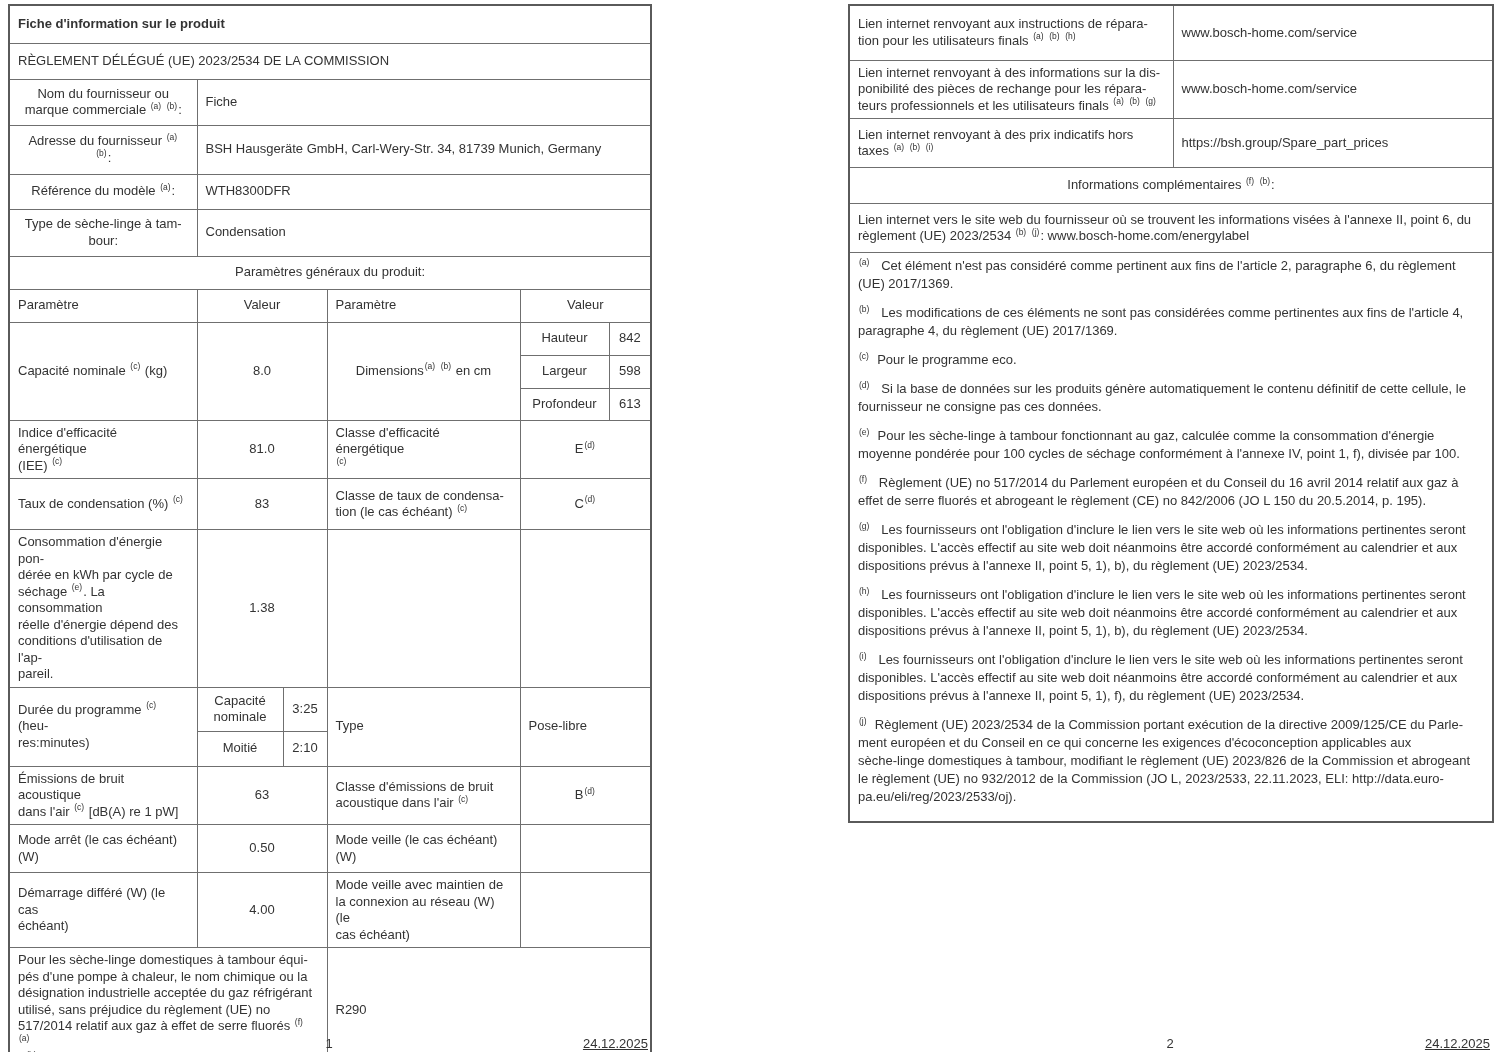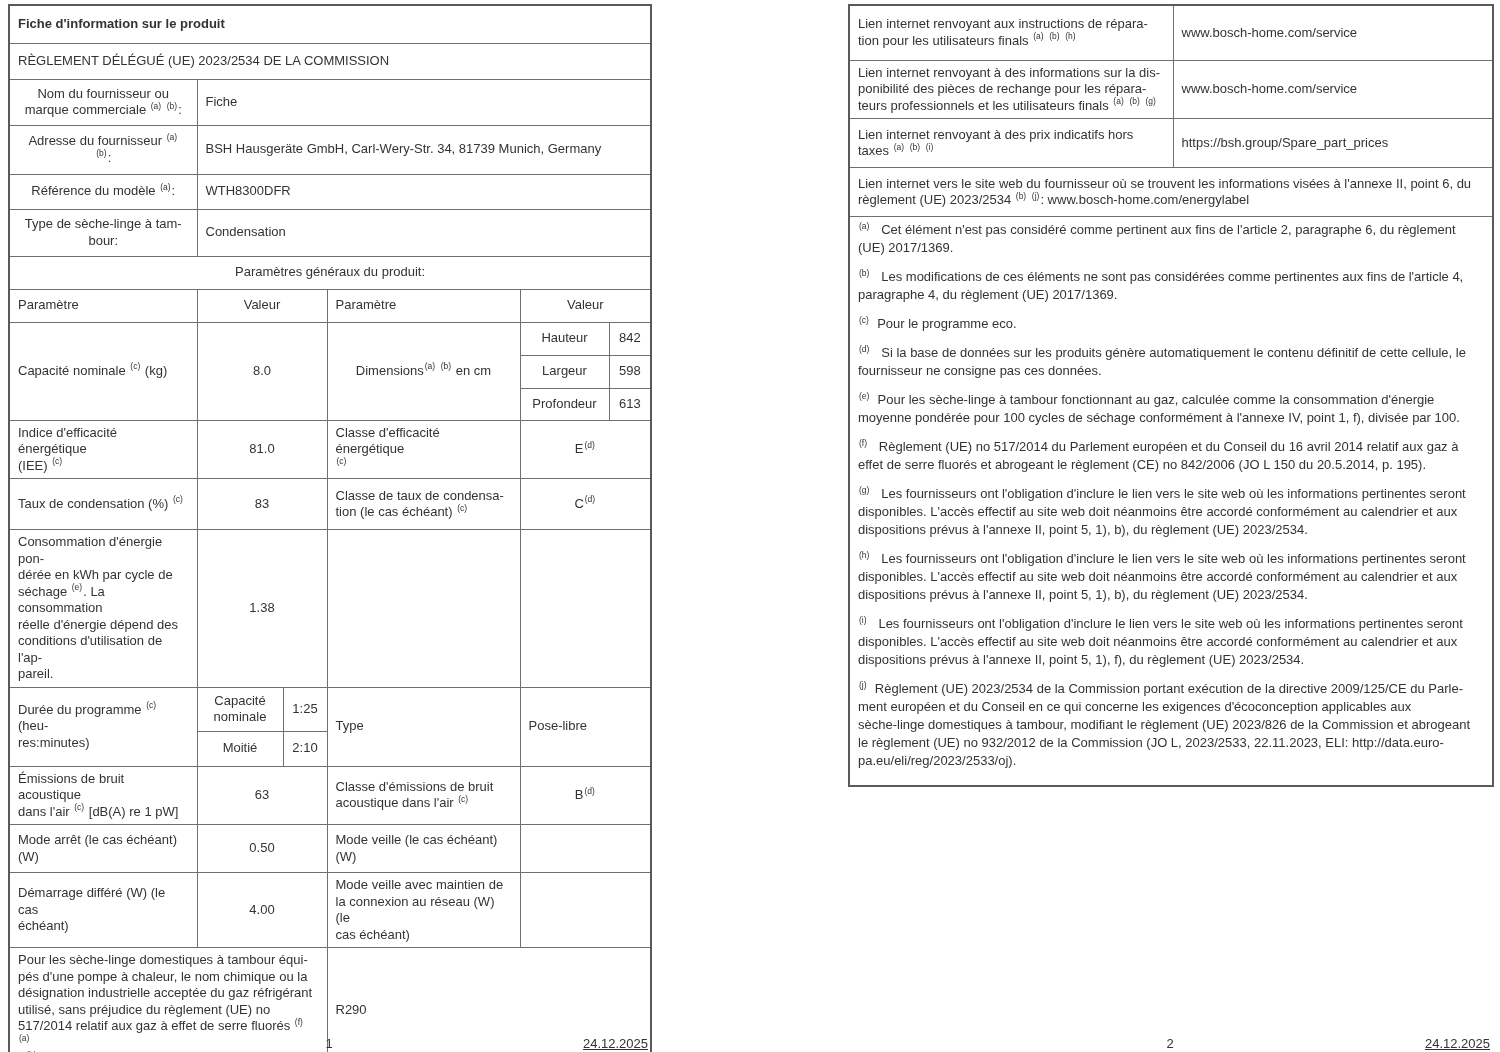--- a/index.html
+++ b/index.html
@@ -139,21 +139,21 @@
   </tr>
   <tr style="height:106px">
     <td>Consommation d'énergie pon-<br>dérée en kWh par cycle de<br>séchage <sup>(e)</sup>. La consommation<br>réelle d'énergie dépend des<br>conditions d'utilisation de l'ap-<br>pareil.</td>
     <td colspan="2" class="center">1.38</td>
     <td></td>
     <td colspan="2"></td>
   </tr>
   <tr style="height:44px">
     <td rowspan="2">Durée du programme <sup>(c)</sup> (heu-<br>res:minutes)</td>
     <td class="center">Capacité<br>nominale</td>
-    <td class="center">1:25</td>
+    <td class="center">3:25</td>
     <td rowspan="2">Type</td>
     <td rowspan="2" colspan="2">Pose-libre</td>
   </tr>
   <tr style="height:35px">
     <td class="center">Moitié</td>
     <td class="center">2:10</td>
   </tr>
   <tr style="height:48px">
     <td>Émissions de bruit acoustique<br>dans l'air <sup>(c)</sup> [dB(A) re 1 pW]</td>
     <td colspan="2" class="center">63</td>
@@ -189,20 +189,23 @@
     <td>Lien internet renvoyant aux instructions de répara-<br>tion pour les utilisateurs finals <sup>(a)</sup> <sup>(b)</sup> <sup>(h)</sup></td>
     <td>www.bosch-home.com/service</td>
   </tr>
   <tr style="height:58px">
     <td>Lien internet renvoyant à des informations sur la dis-<br>ponibilité des pièces de rechange pour les répara-<br>teurs professionnels et les utilisateurs finals <sup>(a)</sup> <sup>(b)</sup> <sup>(g)</sup></td>
     <td>www.bosch-home.com/service</td>
   </tr>
   <tr style="height:49px">
     <td>Lien internet renvoyant à des prix indicatifs hors<br>taxes <sup>(a)</sup> <sup>(b)</sup> <sup>(i)</sup></td>
     <td>https://bsh.group/Spare_part_prices</td>
+  </tr>
+  <tr style="height:36px">
+    <td colspan="2" class="bold">Informations complémentaires <sup>(f)</sup> <sup>(b)</sup>:</td>
   </tr>
   <tr style="height:49px">
     <td colspan="2">Lien internet vers le site web du fournisseur où se trouvent les informations visées à l'annexe II, point 6, du<br>règlement (UE) 2023/2534 <sup>(b)</sup> <sup>(j)</sup>: www.bosch-home.com/energylabel</td>
   </tr>
   <tr style="height:560px">
     <td colspan="2" class="footnotes-cell">
       <p class="fnote"><sup>(a)</sup>&nbsp;&nbsp; Cet élément n'est pas considéré comme pertinent aux fins de l'article 2, paragraphe 6, du règlement<br>(UE) 2017/1369.</p>
       <p class="fnote"><sup>(b)</sup>&nbsp;&nbsp; Les modifications de ces éléments ne sont pas considérées comme pertinentes aux fins de l'article 4,<br>paragraphe 4, du règlement (UE) 2017/1369.</p>
       <p class="fnote"><sup>(c)</sup>&nbsp; Pour le programme eco.</p>
       <p class="fnote"><sup>(d)</sup>&nbsp;&nbsp; Si la base de données sur les produits génère automatiquement le contenu définitif de cette cellule, le<br>fournisseur ne consigne pas ces données.</p>

